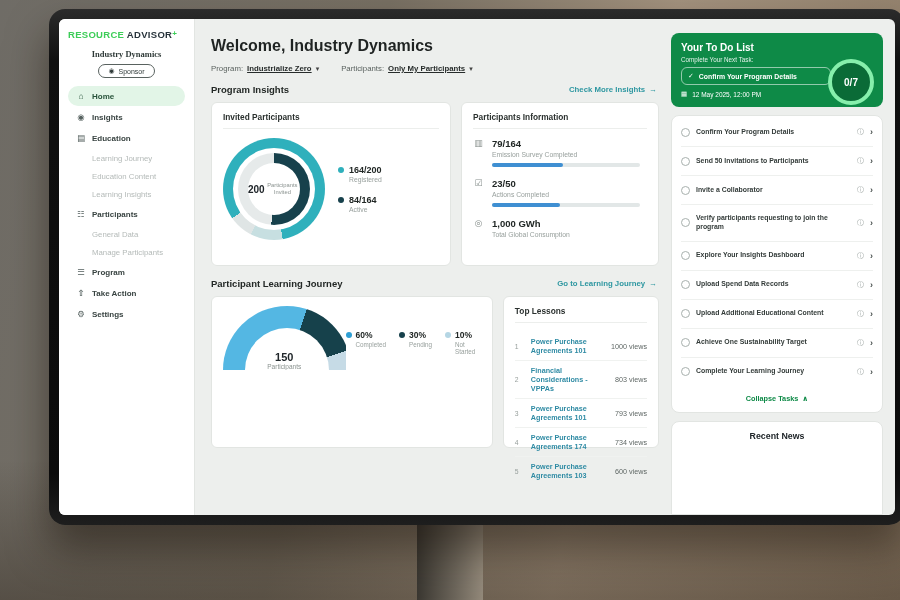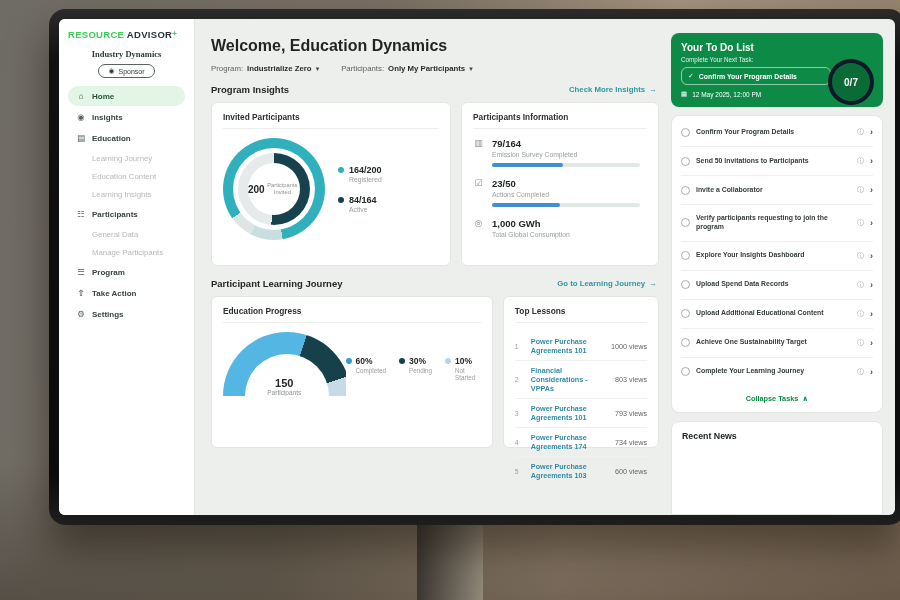--- a/index.html
+++ b/index.html
@@ -32,21 +32,21 @@
   .nav-item .nic{width:10px;text-align:center;font-size:8.5px;color:#55615f;}
   .nav-item.active{background:#e2f5e7;color:#27523a;}
   .nav-item.active .nic{color:#27523a;}
   .nav-sub{display:block;font-size:7.8px;color:#b4bab8;padding:4.5px 8px 4.5px 24px;cursor:pointer;}
 
   
   .main{flex:1;min-width:0;padding:12px 12px 0 16px;}
   .h1{font-size:16px;font-weight:bold;color:#1f2322;margin:6px 0 9px;}
   .filters{display:flex;gap:22px;font-size:7.8px;color:#5a625f;align-items:center;margin-bottom:11px;}
   .filter{display:flex;align-items:center;cursor:pointer;}
-  .filter b{color:#272c2b;margin-left:4px;}
+  .filter b{color:#272c2b;margin-left:4px;text-decoration:underline;}
   .chev{font-size:7px;color:#444;margin-left:4px;}
   .sec{display:flex;justify-content:space-between;align-items:center;margin:4px 2px 7px 0;}
   .sec-title{font-size:9.5px;font-weight:bold;color:#232826;}
   .sec-link{font-size:7.8px;font-weight:bold;color:#2e97a1;display:flex;gap:4px;align-items:center;cursor:pointer;}
   .row{display:flex;gap:10px;}
   .card{background:#fff;border:1px solid #e2e5e2;border-radius:6px;padding:9px 11px;}
   .card-title{font-size:8.3px;font-weight:bold;color:#2a302e;padding-bottom:6px;border-bottom:1px solid #eceeec;margin-bottom:9px;}
 
   #card-invited{flex:0 0 240px;height:164px;}
   .invited-body{display:flex;align-items:center;gap:13px;}
@@ -98,31 +98,31 @@
 
   
   .right{flex:0 0 224px;min-width:0;padding:14px 12px 0 0;display:flex;flex-direction:column;gap:8px;}
   .todo-green{background:#0e8a47;border-radius:8px;padding:9px 10px;color:#fff;position:relative;}
   .tg-title{font-size:10px;font-weight:bold;}
   .tg-sub{font-size:6.3px;opacity:.88;margin:3px 0 4px;}
   .tg-box{border:1px solid rgba(255,255,255,.55);border-radius:6px;padding:4px 6px;font-size:6.9px;
     font-weight:bold;display:flex;gap:5px;align-items:center;width:150px;cursor:pointer;}
   .tg-date{display:flex;gap:5px;align-items:center;font-size:6.5px;margin-top:5px;}
   .ring{position:absolute;right:9px;top:26px;width:46px;height:46px;border-radius:50%;background:#0a6b37;
-    border:4px solid #0f172a;display:flex;align-items:center;justify-content:center;font-size:10px;font-weight:bold;}
+    border:4px solid #86efac;display:flex;align-items:center;justify-content:center;font-size:10px;font-weight:bold;}
   .todo-card{background:#fff;border:1px solid #e2e5e2;border-radius:8px;padding:2px 9px;}
   .task{display:flex;align-items:center;gap:6px;padding:9px 0;border-bottom:1px solid #eef0ee;cursor:pointer;}
   .cb{width:9px;height:9px;border:1px solid #a7b0ad;border-radius:50%;flex:0 0 9px;}
   .tlabel{flex:1;font-size:6.9px;font-weight:bold;color:#333b39;line-height:1.3;}
   .tinfo{font-size:7px;color:#9aa29f;cursor:pointer;}
   .tchev{font-size:9px;color:#4a5250;font-weight:bold;cursor:pointer;}
   .collapse{display:flex;justify-content:center;gap:4px;align-items:center;padding:8px 0 7px;
     color:#0e8a47;font-weight:bold;font-size:7.3px;cursor:pointer;}
   .news{background:#fff;border:1px solid #e2e5e2;border-radius:8px 8px 0 0;padding:9px 10px;
-    font-size:8.8px;font-weight:bold;color:#20262a;flex:1;}
+    font-size:8.8px;font-weight:bold;color:#20262a;flex:1;text-align:center;}
 </style>
 </head>
 <body>
 
 <div class="bg-shade"></div>
 <div class="stand"></div>
 
 <div class="monitor">
 <div class="screen">
 
@@ -167,21 +167,21 @@
         <span>Take Action</span>
       </div>
       <div class="nav-item">
         <span class="nic">⚙</span>
         <span>Settings</span>
       </div>
     </div>
   </div>
 
   <div class="main">
-    <div class="h1">Welcome, Education Dynamics</div>
+    <div class="h1">Welcome, Industry Dynamics</div>
 
     <div class="filters">
       <div class="filter">
         <span>Program:</span>
         <b>Industrialize Zero</b>
         <span class="chev">▾</span>
       </div>
       <div class="filter">
         <span>Participants:</span>
         <b>Only My Participants</b>
@@ -263,21 +263,20 @@
     <div class="sec" style="margin-top:12px;">
       <span class="sec-title">Participant Learning Journey</span>
       <span class="sec-link">
         <span>Go to Learning Journey</span>
         <span>→</span>
       </span>
     </div>
 
     <div class="row">
       <div class="card" id="card-edu">
-        <div class="card-title">Education Progress</div>
         <div class="gauge-wrap">
           <div class="gauge" style="--g1: 108deg; --g2: 162deg;">
             <div class="arc"></div>
             <div class="hole"></div>
             <div class="gtext">
               <div class="cv">150</div>
               <div class="cl">Participants</div>
             </div>
           </div>
           <div class="gauge-legend">

